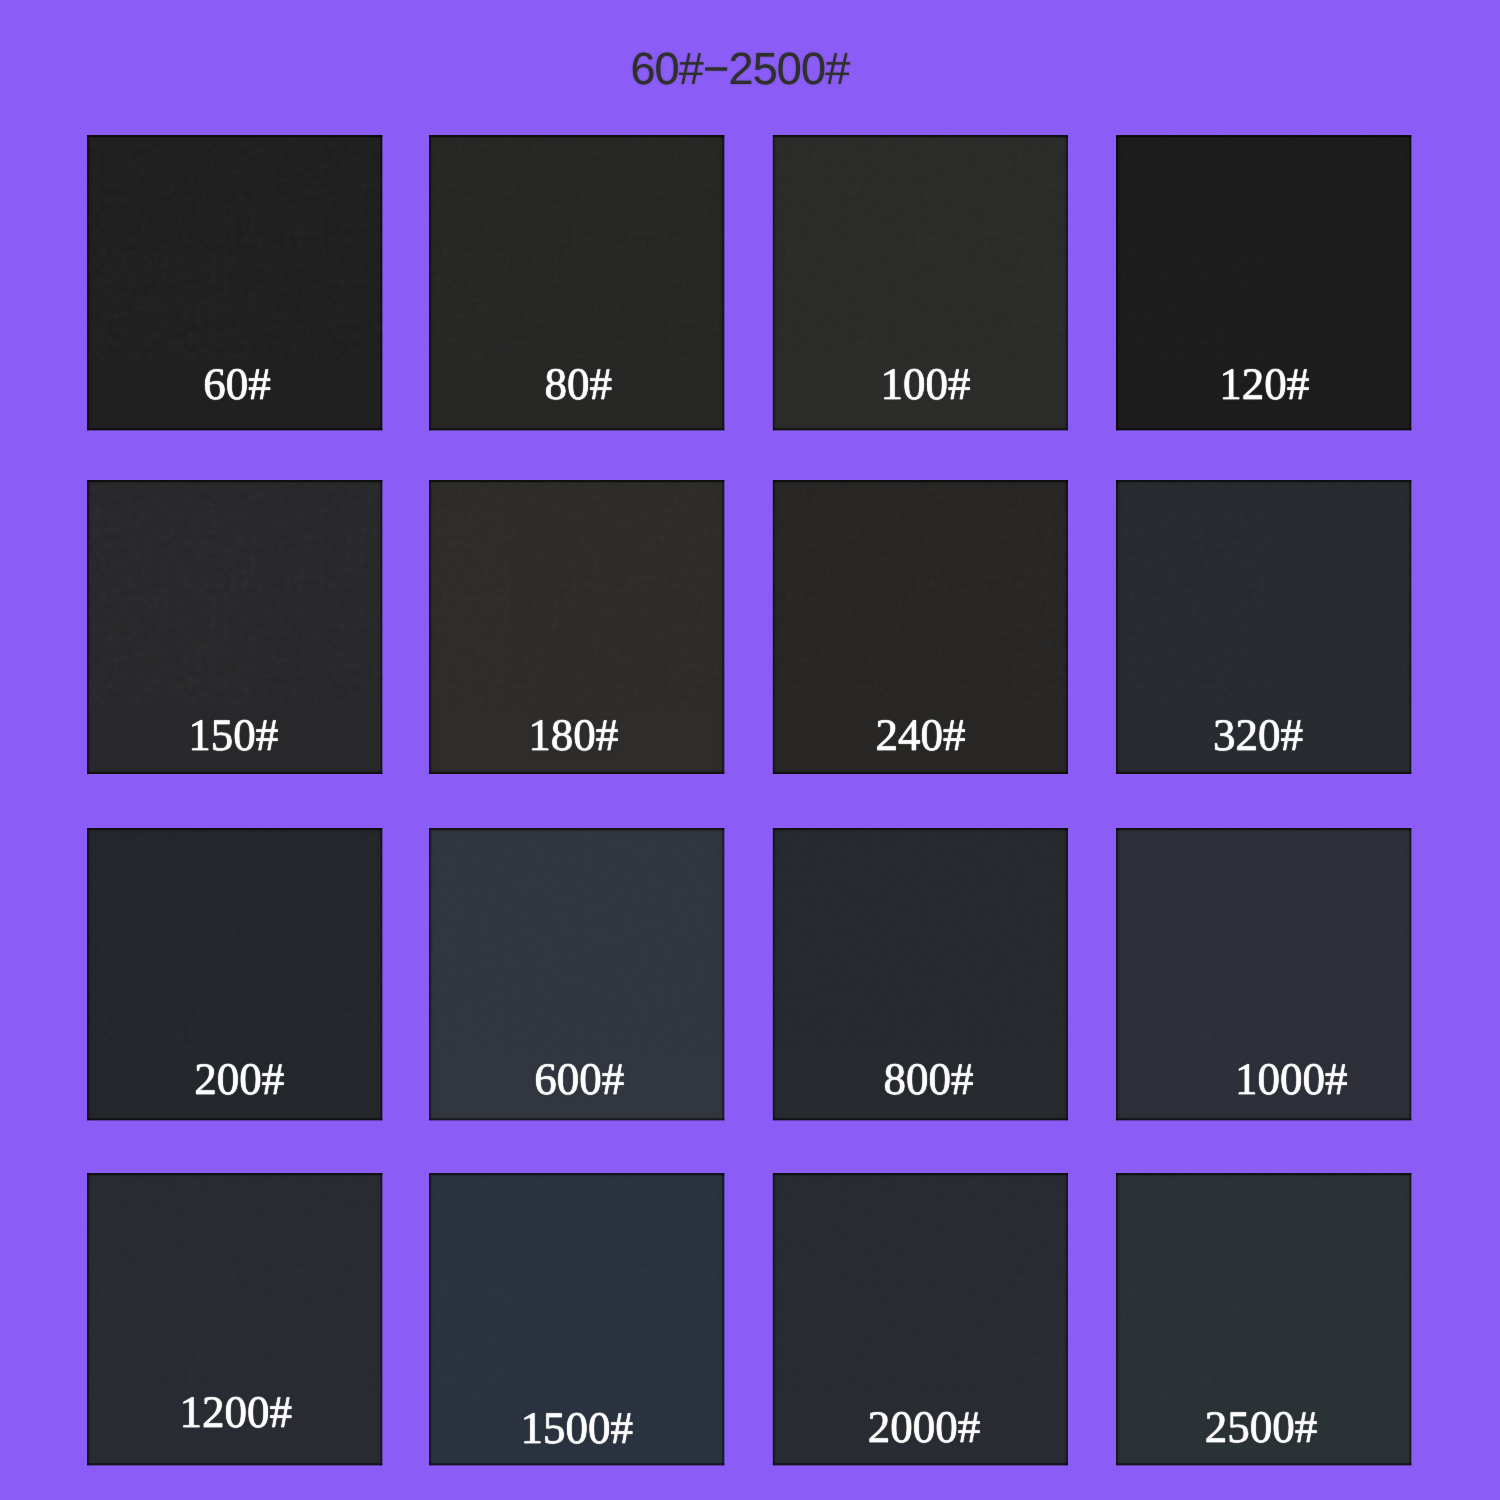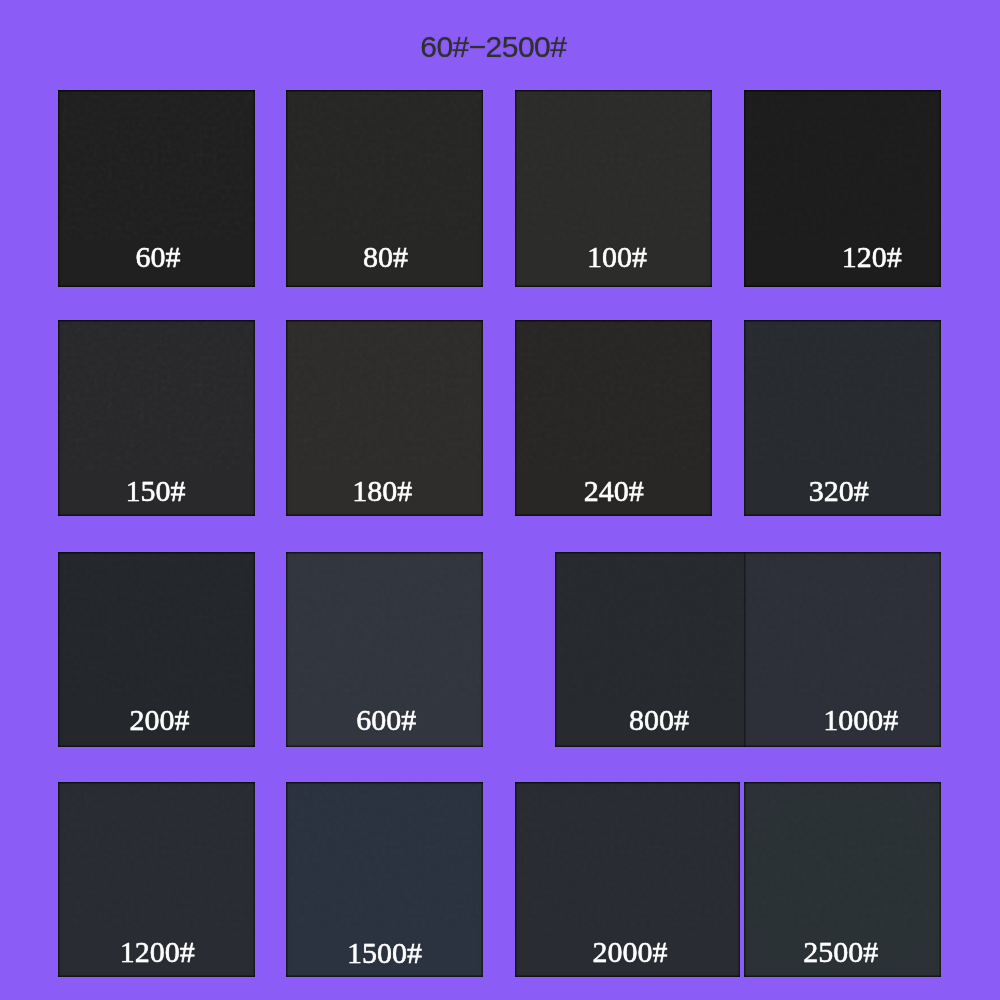--- a/index.html
+++ b/index.html
@@ -144,21 +144,21 @@
       </div>
       <div class="swatch" style="left: 685.5px; top: 0px; width: 197px; height: 197.2px;">
         <div class="swatch-fill" style="background: rgb(29, 29, 29);"></div>
         <svg class="swatch-noise" preserveAspectRatio="none" style="opacity: 0.012;">
           <rect width="100%" height="100%" filter="url(#grainLight)"></rect>
         </svg>
         <svg class="swatch-noise" preserveAspectRatio="none" style="opacity: 0.012;">
           <rect width="100%" height="100%" filter="url(#grainDark)"></rect>
         </svg>
         <div class="swatch-vignette"></div>
-        <div class="swatch-label" style="bottom: 15.15px; transform: translateX(0.8px); margin-left: 29px;">120#</div>
+        <div class="swatch-label" style="bottom: 15.15px; transform: translateX(0.8px);">120#</div>
       </div>
       <div class="swatch" style="left: 0px; top: 230.2px; width: 197.1px; height: 196px;">
         <div class="swatch-fill" style="background: rgb(41, 40, 42);"></div>
         <svg class="swatch-noise" preserveAspectRatio="none" style="opacity: 0.03;">
           <rect width="100%" height="100%" filter="url(#grainLight)"></rect>
         </svg>
         <svg class="swatch-noise" preserveAspectRatio="none" style="opacity: 0.03;">
           <rect width="100%" height="100%" filter="url(#grainDark)"></rect>
         </svg>
         <div class="swatch-vignette"></div>
@@ -212,21 +212,21 @@
         <div class="swatch-fill" style="background: rgb(50, 54, 63);"></div>
         <svg class="swatch-noise" preserveAspectRatio="none" style="opacity: 0.012;">
           <rect width="100%" height="100%" filter="url(#grainLight)"></rect>
         </svg>
         <svg class="swatch-noise" preserveAspectRatio="none" style="opacity: 0.012;">
           <rect width="100%" height="100%" filter="url(#grainDark)"></rect>
         </svg>
         <div class="swatch-vignette"></div>
         <div class="swatch-label" style="bottom: 11.5px; transform: translateX(1.6px);">600#</div>
       </div>
-      <div class="swatch" style="left: 457.4px; top: 461.7px; width: 196.9px; height: 195px; margin-left: 40px;">
+      <div class="swatch" style="left: 457.4px; top: 461.7px; width: 196.9px; height: 195px;">
         <div class="swatch-fill" style="background: rgb(39, 43, 48);"></div>
         <svg class="swatch-noise" preserveAspectRatio="none" style="opacity: 0.013;">
           <rect width="100%" height="100%" filter="url(#grainLight)"></rect>
         </svg>
         <svg class="swatch-noise" preserveAspectRatio="none" style="opacity: 0.013;">
           <rect width="100%" height="100%" filter="url(#grainDark)"></rect>
         </svg>
         <div class="swatch-vignette"></div>
         <div class="swatch-label" style="bottom: 11.7px; transform: translateX(5.1px);">800#</div>
       </div>
@@ -243,34 +243,34 @@
       </div>
       <div class="swatch" style="left: 0px; top: 691.7px; width: 197.1px; height: 195.6px;">
         <div class="swatch-fill" style="background: rgb(41, 45, 51);"></div>
         <svg class="swatch-noise" preserveAspectRatio="none" style="opacity: 0.013;">
           <rect width="100%" height="100%" filter="url(#grainLight)"></rect>
         </svg>
         <svg class="swatch-noise" preserveAspectRatio="none" style="opacity: 0.013;">
           <rect width="100%" height="100%" filter="url(#grainDark)"></rect>
         </svg>
         <div class="swatch-vignette"></div>
-        <div class="swatch-label" style="bottom: 10px; transform: translateX(0.7px);">1200#</div>
+        <div class="swatch-label" style="bottom: 20px; transform: translateX(0.7px);">1200#</div>
       </div>
       <div class="swatch" style="left: 228.4px; top: 691.7px; width: 196.5px; height: 195.6px;">
         <div class="swatch-fill" style="background: rgb(43, 51, 64);"></div>
         <svg class="swatch-noise" preserveAspectRatio="none" style="opacity: 0.012;">
           <rect width="100%" height="100%" filter="url(#grainLight)"></rect>
         </svg>
         <svg class="swatch-noise" preserveAspectRatio="none" style="opacity: 0.012;">
           <rect width="100%" height="100%" filter="url(#grainDark)"></rect>
         </svg>
         <div class="swatch-vignette"></div>
         <div class="swatch-label" style="bottom: 9.2px; transform: translateX(-0.2px);">1500#</div>
       </div>
-      <div class="swatch" style="left: 457.4px; top: 691.7px; width: 196.9px; height: 195.5px; padding-left: 28px;">
+      <div class="swatch" style="left: 457.4px; top: 691.7px; width: 196.9px; height: 195.5px;">
         <div class="swatch-fill" style="background: rgb(41, 44, 50);"></div>
         <svg class="swatch-noise" preserveAspectRatio="none" style="opacity: 0.012;">
           <rect width="100%" height="100%" filter="url(#grainLight)"></rect>
         </svg>
         <svg class="swatch-noise" preserveAspectRatio="none" style="opacity: 0.012;">
           <rect width="100%" height="100%" filter="url(#grainDark)"></rect>
         </svg>
         <div class="swatch-vignette"></div>
         <div class="swatch-label" style="bottom: 9.9px; transform: translateX(2.2px);">2000#</div>
       </div>

